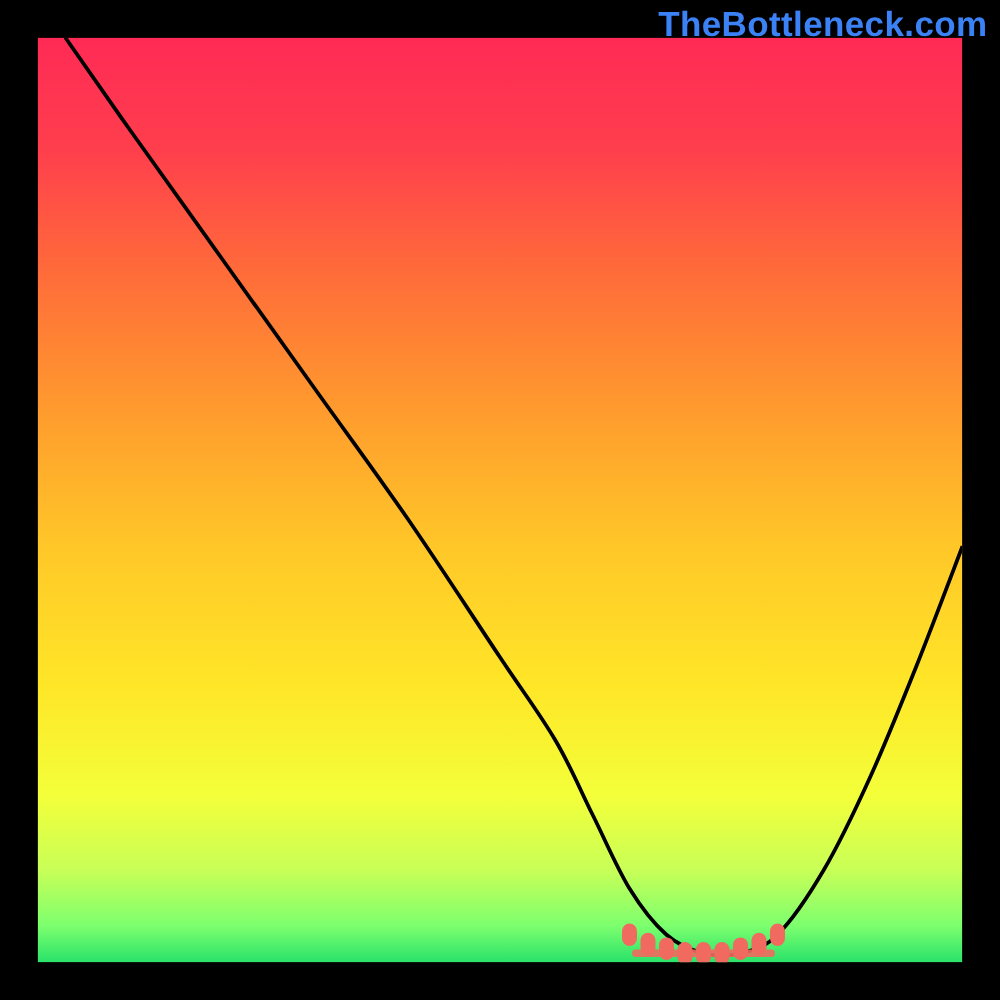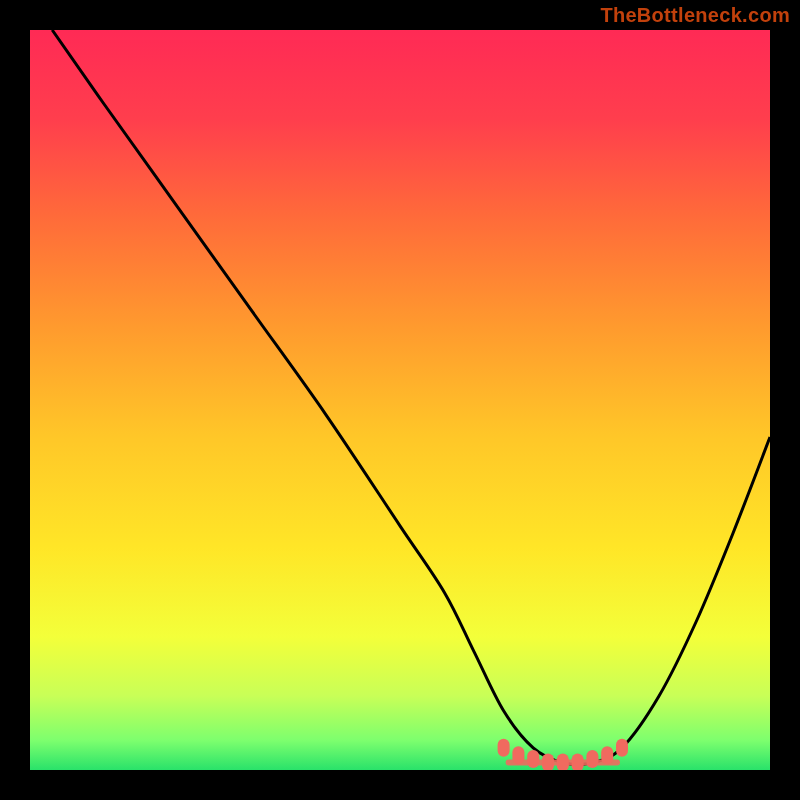--- a/index.html
+++ b/index.html
@@ -14,22 +14,22 @@
   .frame {
     position: relative;
     width: 800px;
     height: 800px;
     background: #000;
   }
   .watermark {
     position: absolute;
     top: 4px;
     right: 10px;
-    color: #c2410c;
-    font-size: 20px;
+    color: #3b82f6;
+    font-size: 28px;
     font-weight: 600;
     letter-spacing: 0.3px;
     z-index: 5;
   }
   .plot-outer {
     position: absolute;
     left: 30px;
     top: 30px;
     width: 740px;
     height: 740px;

